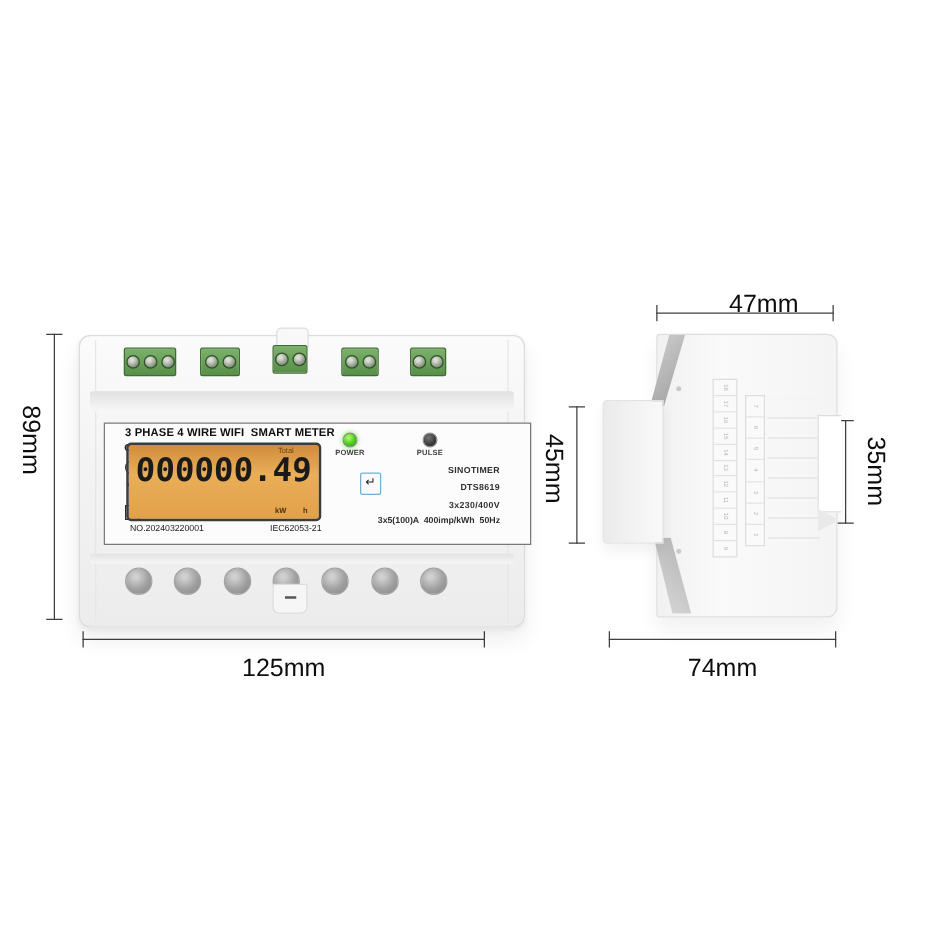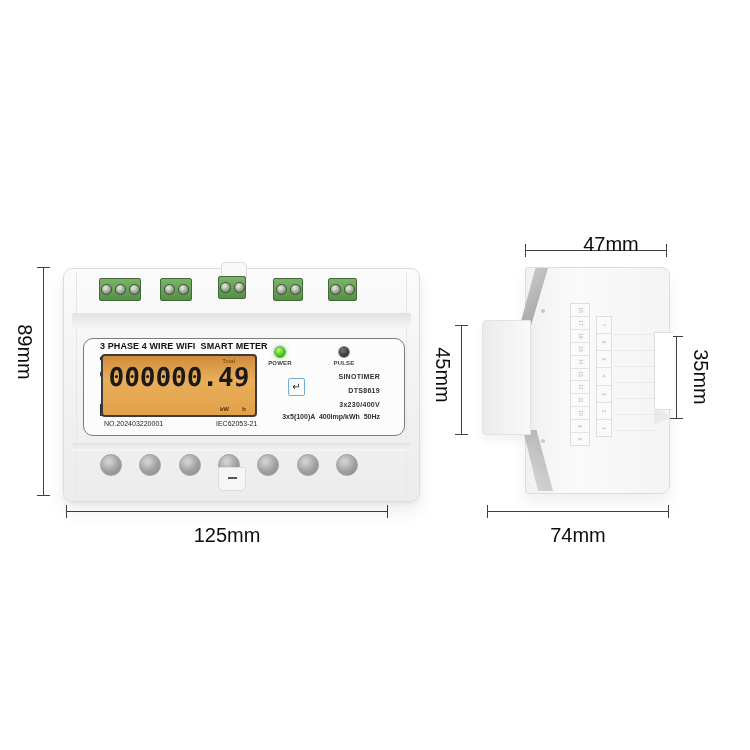--- a/index.html
+++ b/index.html
@@ -24,21 +24,21 @@
   .m-top-tab{position:absolute;left:157px;top:-7px;width:24px;height:14px;background:#f8f8f8;
              border:1px solid #ddd;border-radius:4px 4px 0 0;}
   .tblock{position:absolute;top:9px;height:21px;background:linear-gradient(180deg,#7cb269,#578f48);
           border:1px solid #3f6b36;border-radius:2px;display:flex;align-items:center;
           justify-content:center;gap:3px;z-index:2;}
   .tscrew{width:9px;height:9px;border-radius:50%;border:1px solid #35502f;
           background:radial-gradient(circle at 38% 32%,#d9ddd4 15%,#93a08a 60%,#5b6a52);}
   .m-groove{position:absolute;left:8px;right:8px;top:44px;height:16px;
             background:linear-gradient(180deg,#e1e1e1,#f7f7f7);border-radius:2px;}
   .panel{position:absolute;left:19px;top:69px;width:320px;height:96px;background:#fcfcfc;
-         border:1px solid #7a7a7a;border-radius:10px;}
+         border:1px solid #7a7a7a;border-radius:0;padding-left:20px;}
   .ptitle{position:absolute;left:16px;top:2px;font-size:9px;font-weight:bold;color:#101010;
           white-space:pre;letter-spacing:.1px;}
   .icol{position:absolute;left:14px;top:15px;width:15px;display:flex;flex-direction:column;
         align-items:center;gap:5px;}
   .ce{font-size:8px;font-weight:bold;color:#222;letter-spacing:.5px;}
   .c1{width:10px;height:10px;border:1px solid #2a2a2a;border-radius:50%;font-size:6.5px;
       font-weight:bold;color:#2a2a2a;display:flex;align-items:center;justify-content:center;}
   .dsq{width:10px;height:10px;border:1px solid #2a2a2a;display:flex;align-items:center;justify-content:center;}
   .dsq span{width:4px;height:4px;border:1px solid #2a2a2a;display:block;}
   .lcd{position:absolute;left:17px;top:15px;width:152px;height:59px;border:2px solid #3c3c3c;

